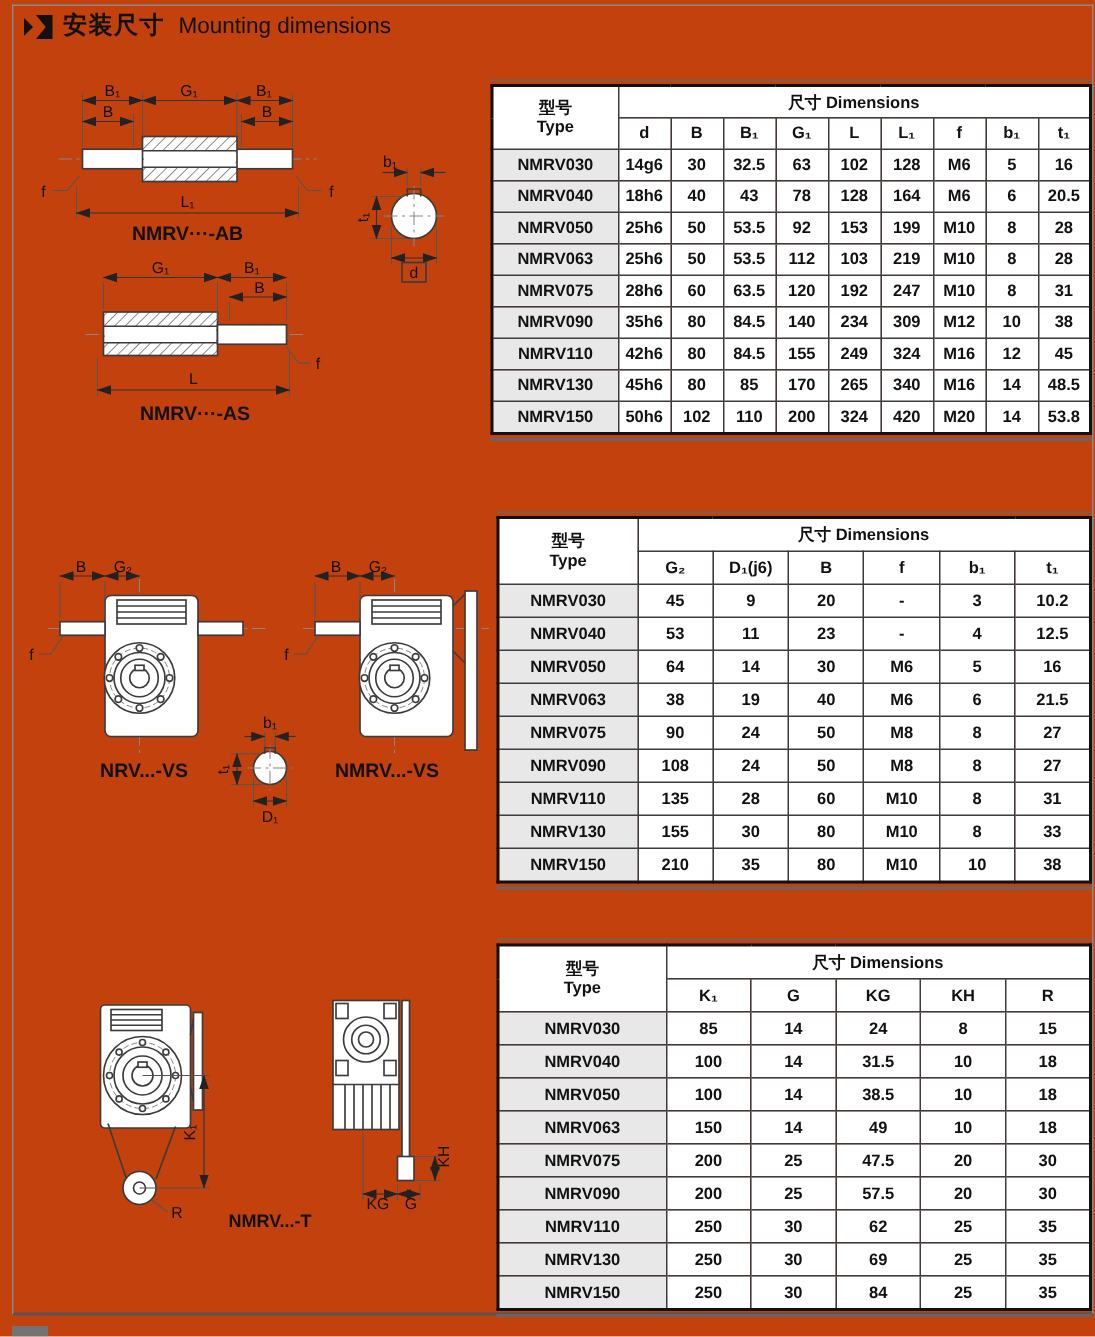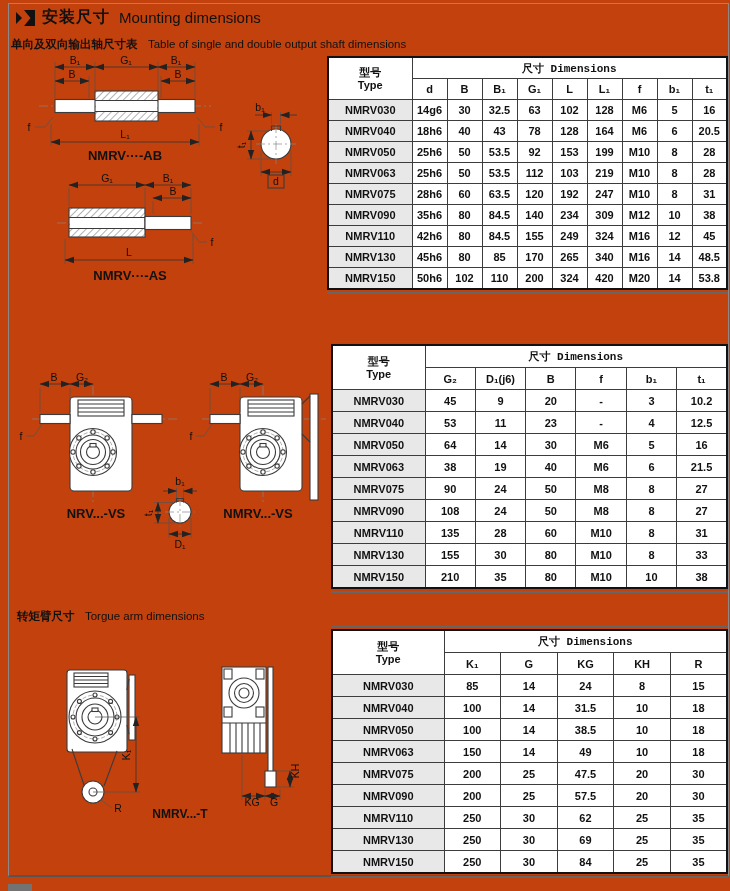--- a/index.html
+++ b/index.html
@@ -20,21 +20,21 @@
 
   .twrap{position:absolute;border-top:1px solid #666;border-bottom:2px solid #666;padding:2px 0;}
   table.t{border-collapse:collapse;table-layout:fixed;width:100%;
           border:2px solid #111;}
   table.t td{border:1px solid #3c3c3c;text-align:center;vertical-align:middle;
              font-size:11px;font-weight:bold;color:#111;padding:0;background:#fff;}
   .t1 td{height:20px;}
   .t2 td,.t3 td{height:21px;}
   td.typehead{background:#e8e8e8;line-height:13px;}
   td.typehead .en{font-weight:bold;}
-  td.dimshead{background:#e8e8e8;font-family:Liberation Mono, monospace;}
+  td.dimshead{background:#e8e8e8;}
   tr.colrow td{background:#fff;}
   tbody td:first-child{background:#e8e8e8;}
 
   svg{position:absolute;overflow:visible;}
   svg .dr{stroke:#3b3b3b;stroke-width:1.1;fill:none;}
   svg .drf{stroke:#3b3b3b;stroke-width:1.1;fill:#fff;}
   svg .ext{stroke:#555;stroke-width:0.7;fill:none;}
   svg .dln{stroke:#333;stroke-width:0.8;fill:none;}
   svg .cl{stroke:#888;stroke-width:0.7;stroke-dasharray:9 3 2 3;fill:none;}
   svg .pc{stroke:#777;stroke-width:0.6;stroke-dasharray:4 2;fill:none;}
@@ -52,24 +52,20 @@
     <span class="hicon">
       <svg width="19" height="16" viewBox="0 0 19 16" style="position:static">
         <polygon points="0,2 6,8 0,14" fill="#111"></polygon>
         <polygon points="8,0 19,0 19,16 8,16 14.5,8" fill="#111"></polygon>
       </svg>
     </span>
     <span class="zh">安装尺寸</span>
     <span class="en">Mounting dimensions</span>
   </div>
 
-  <div class="sec-title" style="top:34px;">
-    <span class="zh">单向及双向输出轴尺寸表</span>
-    <span class="en">Table of single and double output shaft dimensions</span>
-  </div>
 
   <svg style="left:13px;top:54px;" width="312" height="248" viewBox="0 0 312 248">
     <defs>
       <marker id="arw1" markerWidth="10" markerHeight="8" refX="9" refY="4" orient="auto-start-reverse" markerUnits="userSpaceOnUse">
         <path d="M0,0.8 L9.5,4 L0,7.2 Z" fill="#222"></path>
       </marker>
       <pattern id="hat1" width="5" height="5" patternUnits="userSpaceOnUse" patternTransform="rotate(45)">
         <rect width="5" height="5" fill="#fff"></rect>
           <line x1="0" y1="0" x2="0" y2="5" stroke="#666" stroke-width="1"></line>
       </pattern>
@@ -491,24 +487,20 @@
             <td>35</td>
             <td>80</td>
             <td>M10</td>
             <td>10</td>
             <td>38</td>
           </tr>
         </tbody>
     </table>
   </div>
 
-  <div class="sec-title" style="top:606px;left:17px;">
-    <span class="zh">转矩臂尺寸</span>
-    <span class="en">Torgue arm dimensions</span>
-  </div>
 
   <svg style="left:12px;top:645px;" width="318" height="240" viewBox="0 0 318 240">
     <defs>
       <marker id="arw3" markerWidth="10" markerHeight="8" refX="9" refY="4" orient="auto-start-reverse" markerUnits="userSpaceOnUse">
         <path d="M0,0.8 L9.5,4 L0,7.2 Z" fill="#222"></path>
       </marker>
     </defs>
 
     <rect class="drf" x="55" y="25" width="60" height="82" rx="3"></rect>
     <rect class="dr" x="62" y="28" width="34" height="14"></rect>

